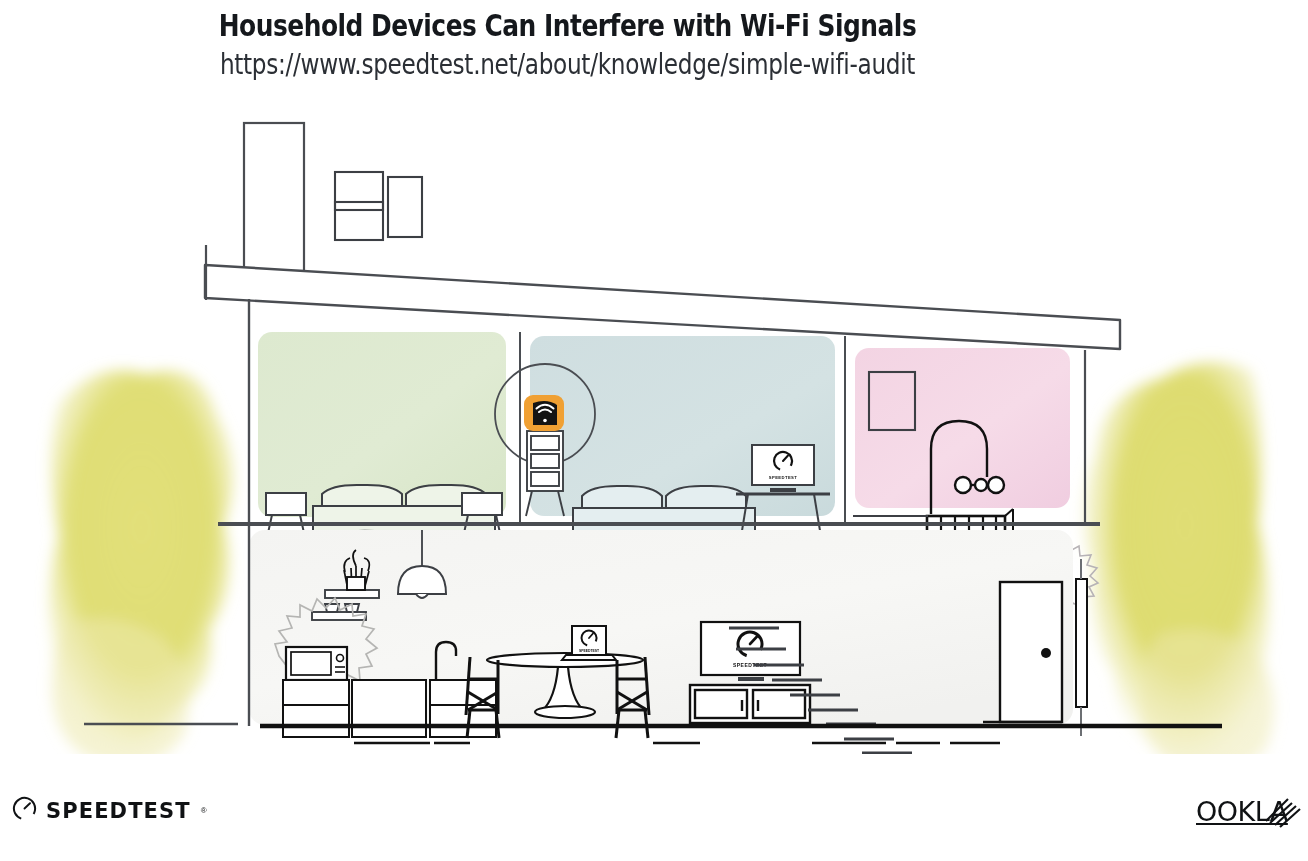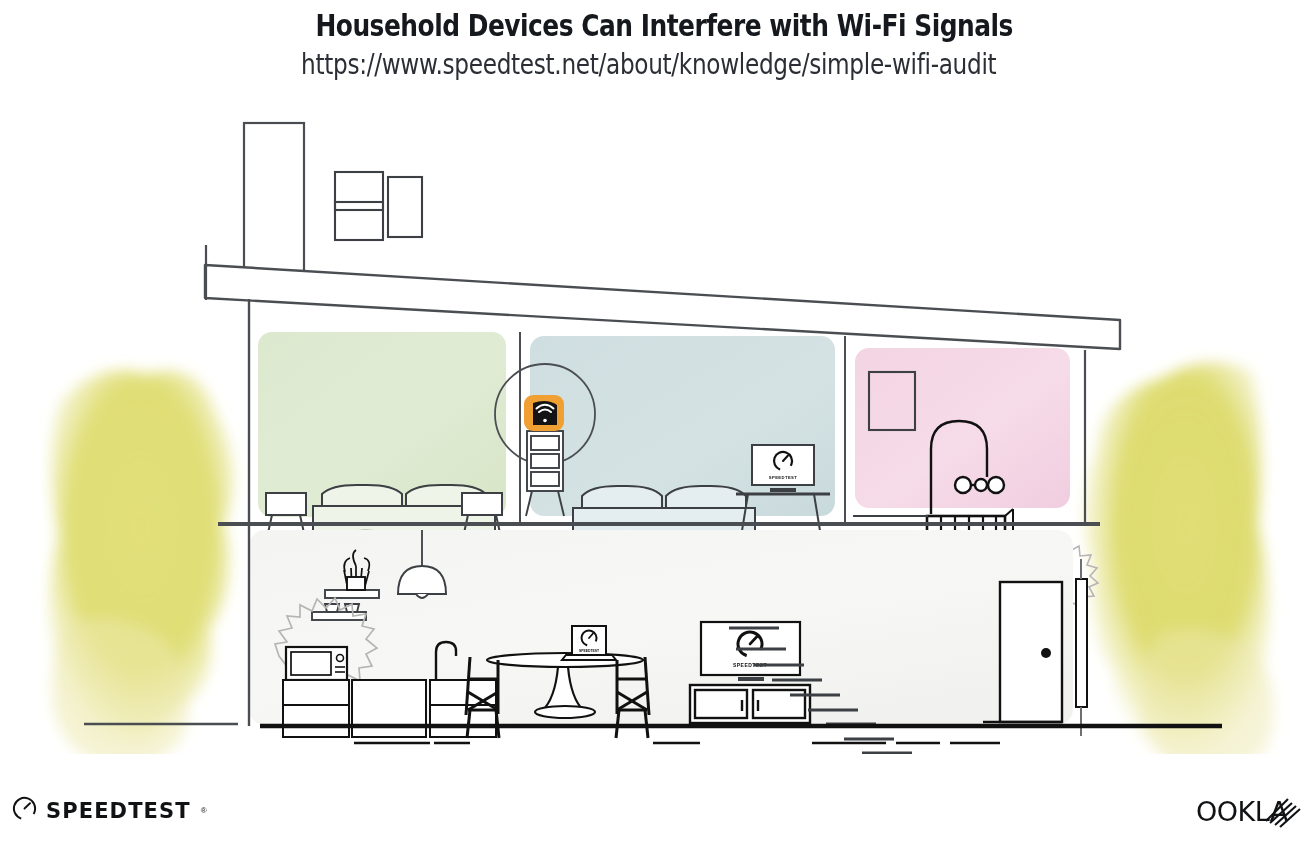--- a/index.html
+++ b/index.html
@@ -18,23 +18,23 @@
     position: absolute;
     left: 0; top: 0;
     width: 1308px;
     height: 861px;
     background: #ffffff;
   }
 
   
   .header {
     position: absolute;
-    left: 0; top: 0;
+    left: 14px; top: 0;
     width: 1107px;
-    text-align: right;
+    text-align: center;
   }
   .title {
     margin: 0;
     padding-top: 8px;
     font-family: "DejaVu Sans", sans-serif;
     font-size: 30px;
     font-weight: 700;
     letter-spacing: -0.6px;
     color: #15181c;
     transform: scaleX(0.83);
@@ -91,20 +91,21 @@
     left: 1196px; top: 16px;
     display: flex;
     align-items: center;
   }
   .brand-ookla .wordmark {
     font-family: "DejaVu Sans", sans-serif;
     font-size: 27px;
     font-weight: 400;
     letter-spacing: -0.5px;
     color: #101214;
+    text-decoration: underline;
   }
 </style>
 </head>
 <body>
 
 <div id="page">
 
   <div class="header">
     <h1 class="title">Household Devices Can Interfere with Wi-Fi Signals</h1>
     <div class="subtitle">https://www.speedtest.net/about/knowledge/simple-wifi-audit</div>

